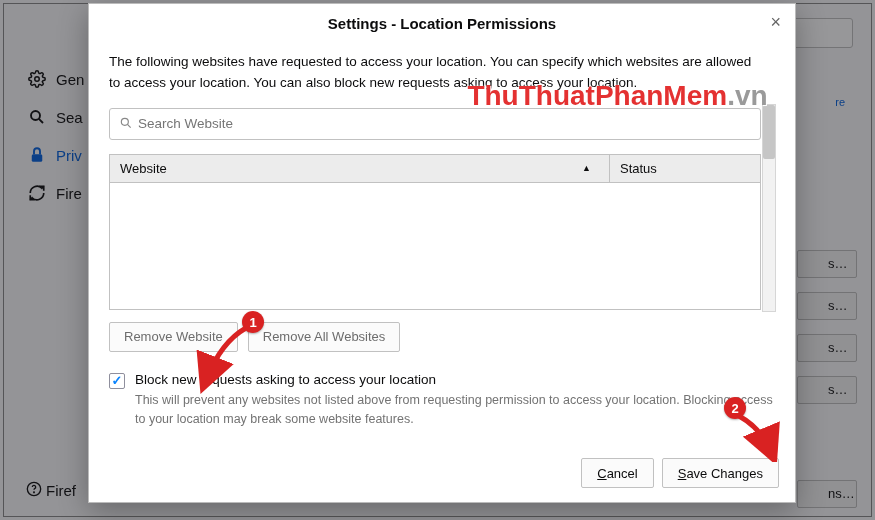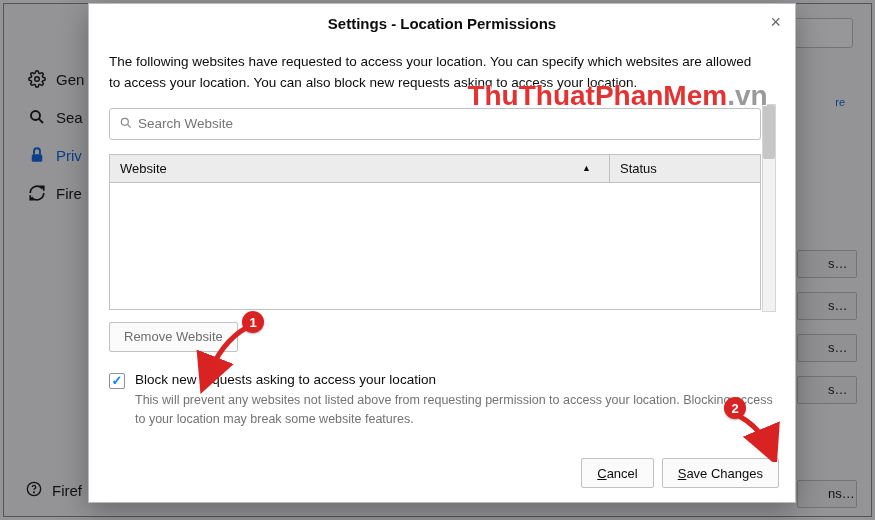--- a/index.html
+++ b/index.html
@@ -6,21 +6,21 @@
   body { width: 875px; height: 520px; background: #fff; overflow: hidden; position: relative; }
 
   
   .bg { position: absolute; inset: 0; background: #f9f9fb; }
   .bg-frame { position: absolute; top: 3px; left: 3px; right: 3px; bottom: 3px; border: 1px solid #888; background: #f9f9fb; }
   .bg-sidebar { position: absolute; top: 60px; left: 10px; width: 200px; }
   .bg-sidebar-item { display: flex; align-items: center; gap: 10px; padding: 10px 18px; color: #0c0c0d; font-size: 15px; border-radius: 3px; }
   .bg-sidebar-item.active { color: #0060df; }
   .bg-sidebar-item .icon { width: 18px; height: 18px; display: inline-flex; align-items: center; justify-content: center; }
   .bg-sidebar-item .icon svg { width: 18px; height: 18px; }
-  .bg-help { position: absolute; bottom: 20px; left: 26px; display: flex; align-items: center; gap: 10px; color: #0c0c0d; font-size: 15px; }
+  .bg-help { position: absolute; bottom: 20px; left: 26px; display: flex; align-items: center; gap: 4px; color: #0c0c0d; font-size: 15px; }
   .bg-right-link { position: absolute; top: 96px; right: 30px; color: #0060df; font-size: 11px; }
   .bg-right-btn { position: absolute; right: 18px; width: 60px; height: 28px; border: 1px solid #bdbdbd; background: #f4f4f4; border-radius: 2px; font-size: 13px; color: #0c0c0d; padding-left: 30px; line-height: 26px; }
   .bg-right-btn.b1 { top: 250px; }
   .bg-right-btn.b2 { top: 292px; }
   .bg-right-btn.b3 { top: 334px; }
   .bg-right-btn.b4 { top: 376px; }
   .bg-right-btn.b5 { top: 480px; }
   .bg-search-box { position: absolute; top: 18px; right: 22px; width: 220px; height: 30px; border: 1px solid #c0c0c0; border-radius: 3px; background: #fff; }
 
   
@@ -157,20 +157,21 @@
       </div>
     </div>
 
     <div class="scrollbar">
       <div class="scroll-track"></div>
       <div class="scroll-thumb"></div>
     </div>
 
     <div class="btn-row">
       <button class="btn">Remove Website</button>
+      <button class="btn">Remove All Websites</button>
     </div>
 
     <div class="check-row">
       <div class="checkbox">
         <span class="check">✓</span>
       </div>
       <div class="check-content">
         <div class="check-label">Block new requests asking to access your location</div>
         <div class="check-sub">This will prevent any websites not listed above from requesting permission to access your location. Blocking access to your location may break some website features.</div>
       </div>

